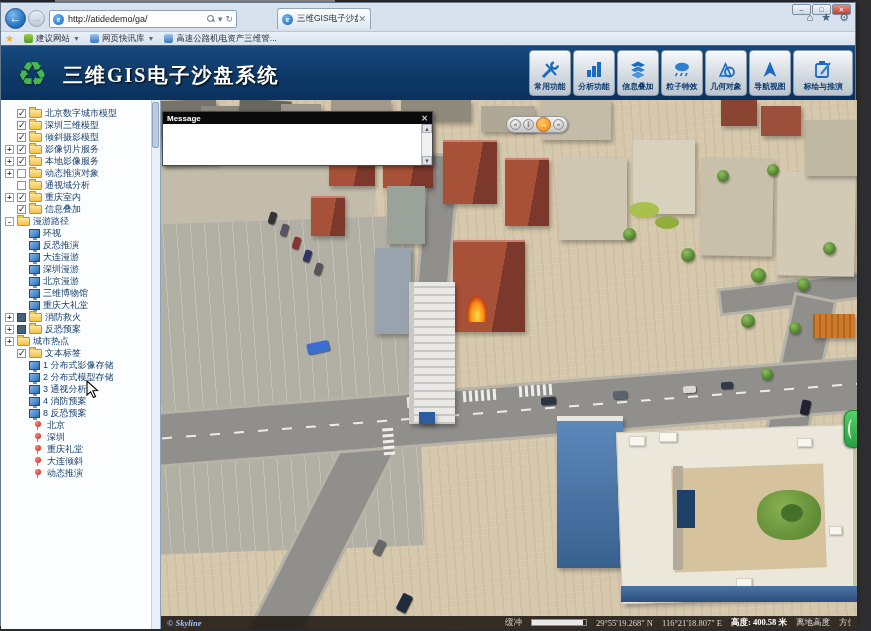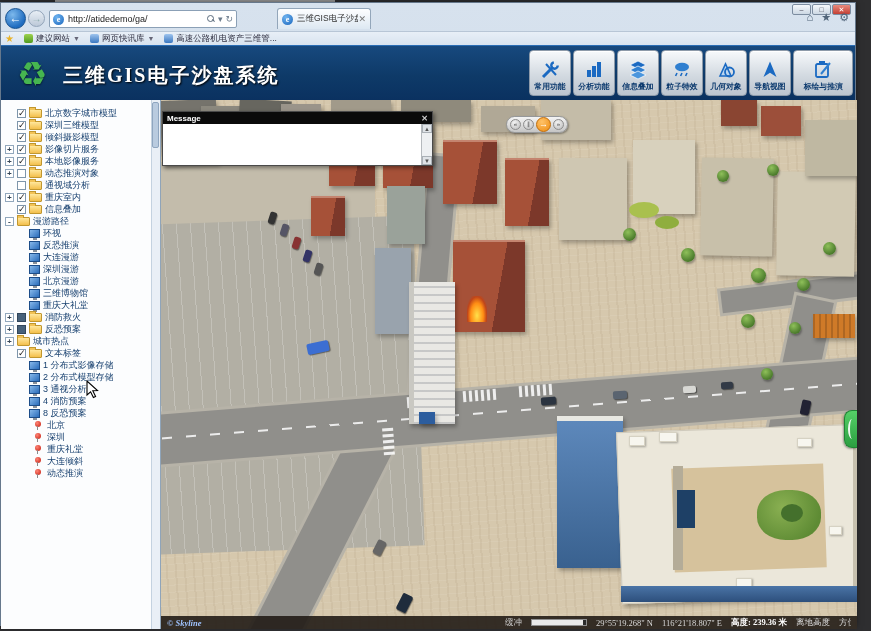--- a/index.html
+++ b/index.html
@@ -521,21 +521,21 @@
       <div id="sidetab" style="z-index:21;"></div>
       <div id="scenestatus" style="z-index:22;font-family:Liberation Serif, serif;">
         <span id="watermark">© Skyline</span>
         <span id="statspacer"></span>
         <span>缓冲</span>
         <span id="progress">
             <i></i>
           </span>
         <span>29°55'19.268" N</span>
         <span>116°21'18.807" E</span>
-        <span class="stat-strong">高度: 239.36 米</span>
+        <span class="stat-strong">高度: 400.58 米</span>
         <span>离地高度</span>
         <span id="heading-clip"><span>方位</span></span>
       </div>
     </div>
 
   </div>
 
   <svg id="cursor" width="13" height="19" viewBox="0 0 13 19">
     <path d="M1 1 L1 15 L4.6 11.8 L7.4 17.6 L9.6 16.5 L6.8 10.8 L11.5 10.6 Z" fill="#fff" stroke="#000" stroke-width="1.1"></path>
   </svg>

